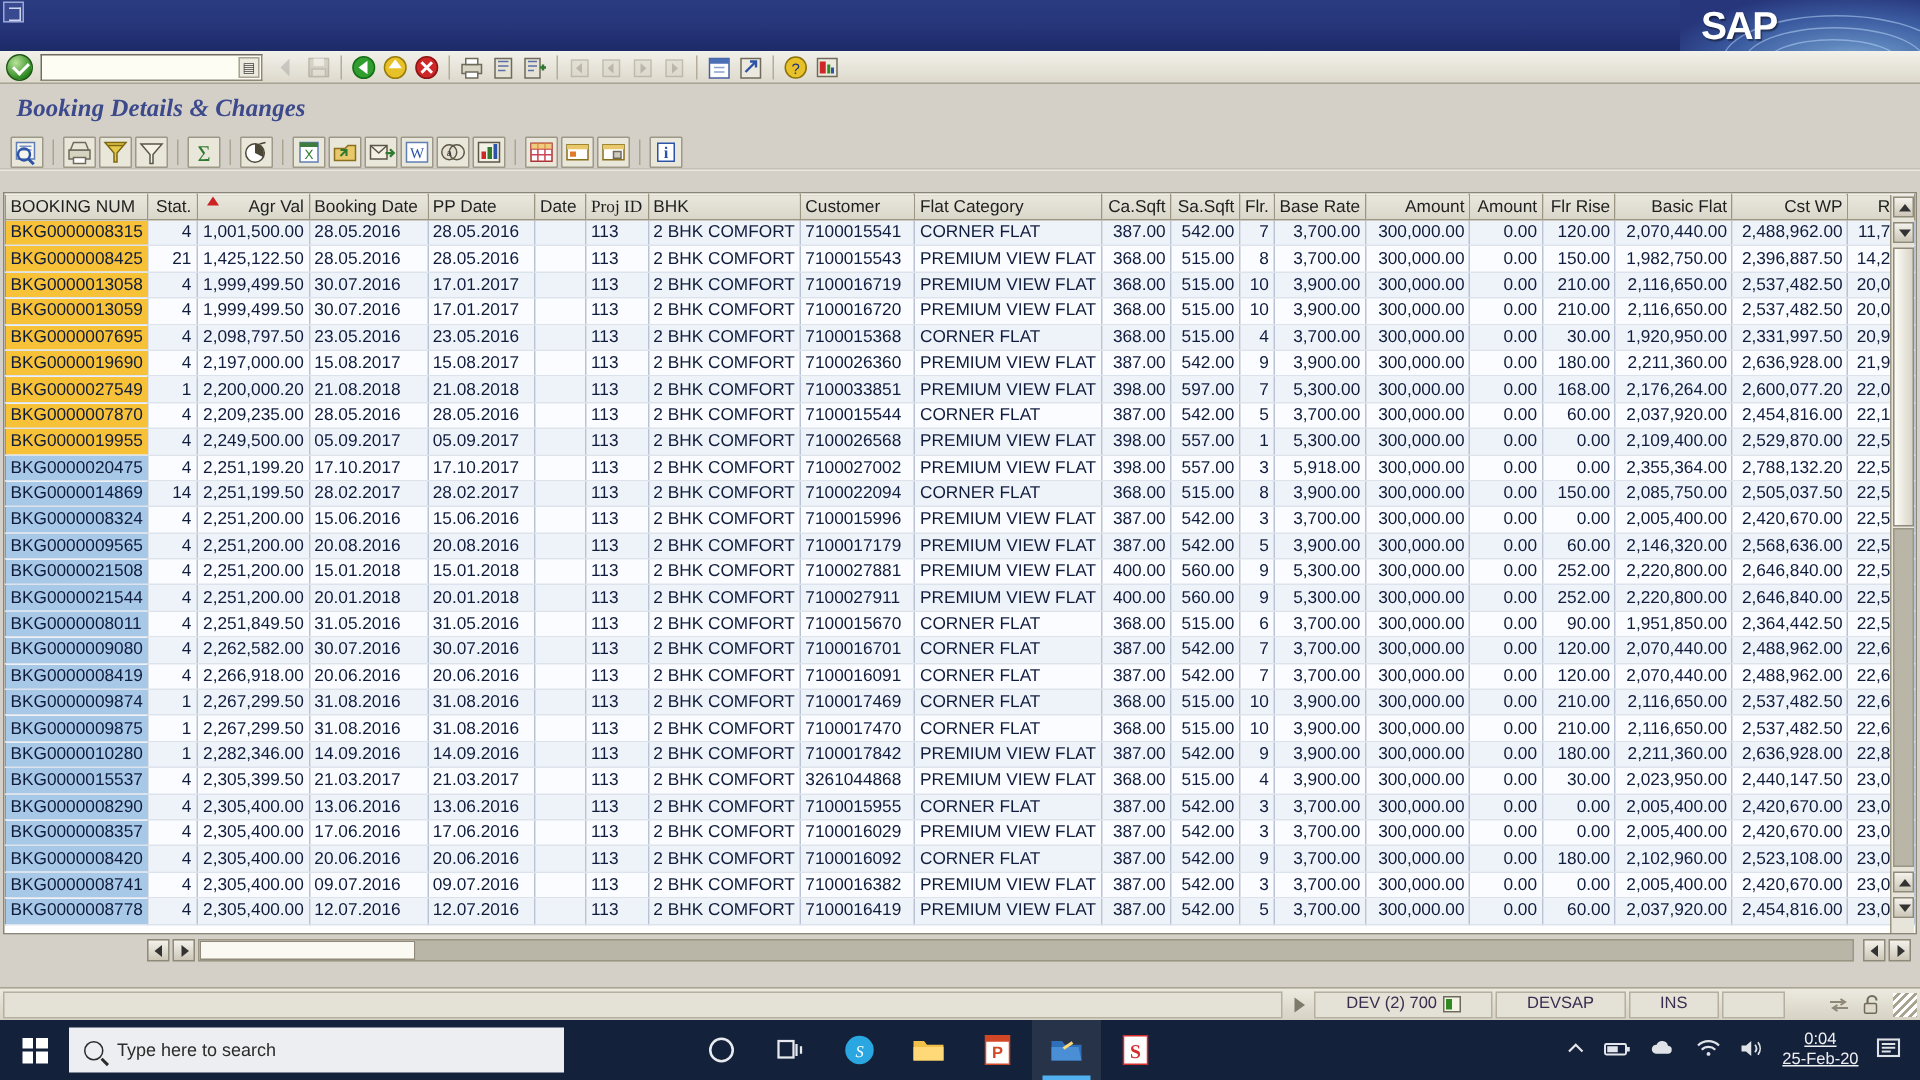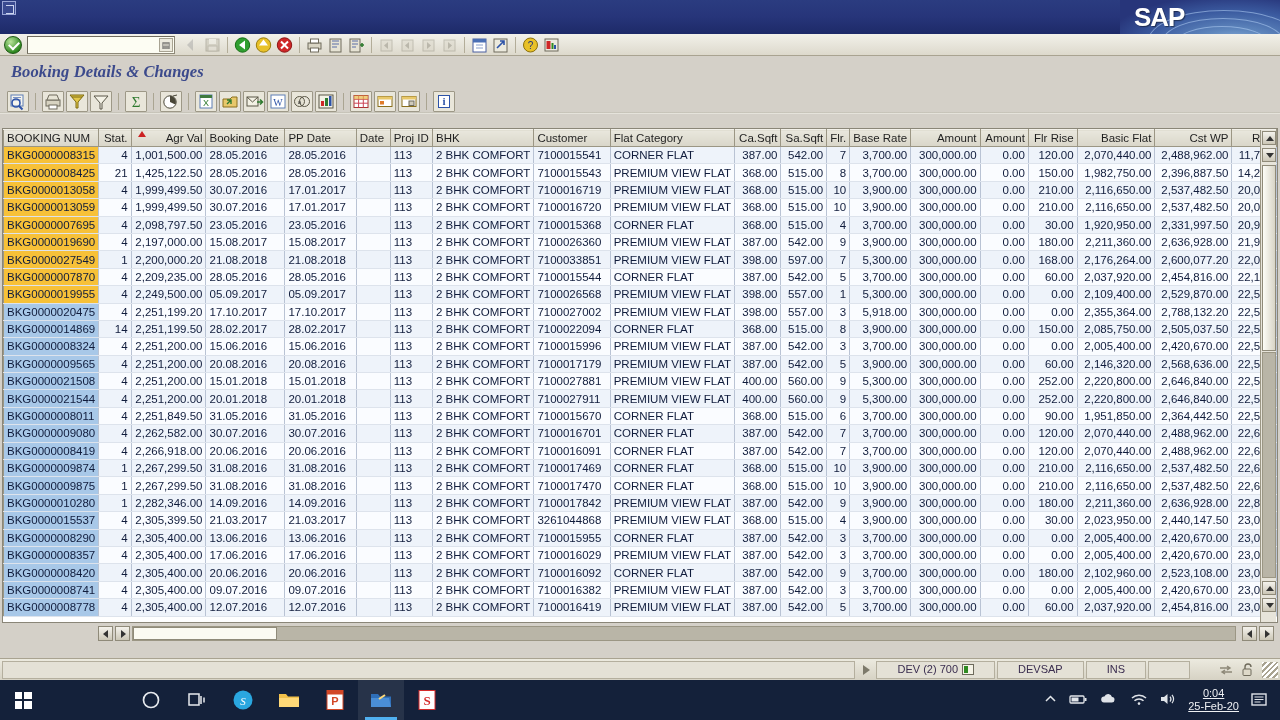--- a/index.html
+++ b/index.html
@@ -465,21 +465,21 @@
 <div class="grid-wrap">
   <table class="alv">
     <thead>
       <tr id="hdr-row">
           <th style="width: 96px; text-align: left;"><span>BOOKING NUM</span></th>
           <th style="width: 38px; text-align: right;"><span>Stat.</span></th>
           <th class="sorted" style="width: 78px; text-align: right;"><span class="arrow"></span><span>Agr Val</span></th>
           <th style="width: 90px; text-align: left;"><span>Booking Date</span></th>
           <th style="width: 98px; text-align: left;"><span>PP Date</span></th>
           <th style="width: 44px; text-align: left;"><span>Date</span></th>
-          <th style="width: 43px; text-align: left;"><span>Proj ID</span></th>
+          <th style="width: 43px; text-align: left; font-family: Liberation Serif, serif;"><span>Proj ID</span></th>
           <th style="width: 95px; text-align: left;"><span>BHK</span></th>
           <th style="width: 97px; text-align: left;"><span>Customer</span></th>
           <th style="width: 126px; text-align: left;"><span>Flat Category</span></th>
           <th style="width: 49px; text-align: right;"><span>Ca.Sqft</span></th>
           <th style="width: 50px; text-align: right;"><span>Sa.Sqft</span></th>
           <th style="width: 23px; text-align: left;"><span>Flr.</span></th>
           <th style="width: 62px; "><span>Base Rate</span></th>
           <th style="width: 88px; text-align: right;"><span>Amount</span></th>
           <th style="width: 55px; text-align: right;"><span>Amount</span></th>
           <th style="width: 57px; text-align: right;"><span>Flr Rise</span></th>
@@ -1158,20 +1158,24 @@
 <div class="taskbar">
   <div class="win-start">
     <div class="win-logo">
       <span></span>
         <span></span>
         <span></span>
         <span></span>
     </div>
   </div>
 
+  <div class="tb-search">
+    <span class="mag"></span>
+    <span class="txt">Type here to search</span>
+  </div>
 
   <div class="tb-icons">
     <div class="tb-ic">
       <svg width="20" height="20" viewBox="0 0 20 20">
           <circle cx="10" cy="10" r="7.5" fill="none" stroke="#e7eaee" stroke-width="1.7"></circle>
         </svg>
     </div>
     <div class="tb-ic">
       <svg width="22" height="18" viewBox="0 0 22 18">
           <rect x="3" y="3" width="10" height="11" fill="none" stroke="#e7eaee" stroke-width="1.5"></rect>

